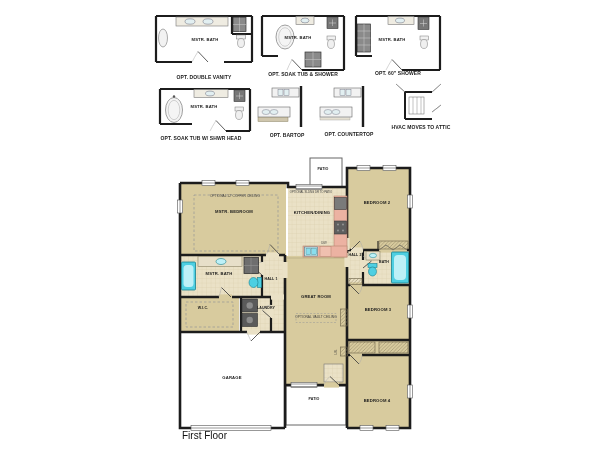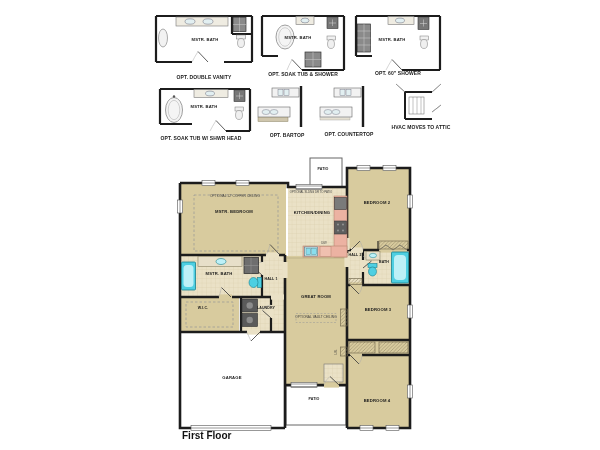--- a/index.html
+++ b/index.html
@@ -7,21 +7,21 @@
          font-family:"Liberation Sans",sans-serif;}
   .stage svg{position:absolute;left:0;top:0;}
   .lbl{position:absolute;transform:translate(-50%,-50%);white-space:nowrap;text-align:center;
        color:#1a1a1a;line-height:1;}
   .cap{font-size:5px;font-weight:700;letter-spacing:.1px;}
   .room{font-size:4.2px;font-weight:700;letter-spacing:.15px;}
   .roomsm{font-size:3.6px;font-weight:700;letter-spacing:.1px;}
   .note{font-size:3.2px;font-weight:400;color:#3d3d3d;letter-spacing:.05px;}
   .tiny{font-size:2.8px;font-weight:400;color:#3d3d3d;}
   .vert{transform:translate(-50%,-50%) rotate(-90deg);}
-  .title{position:absolute;transform:none;font-size:10px;font-weight:700;color:#111;
+  .title{position:absolute;transform:none;font-size:10px;font-weight:400;color:#111;
          font-family:"Liberation Sans",sans-serif;white-space:nowrap;}
 </style>
 </head>
 <body>
 
 <div class="stage">
 
 <svg width="600" height="450" viewBox="0 0 600 450">
   <defs>
     <pattern id="tiles" width="4.5" height="4.5" patternUnits="userSpaceOnUse">

